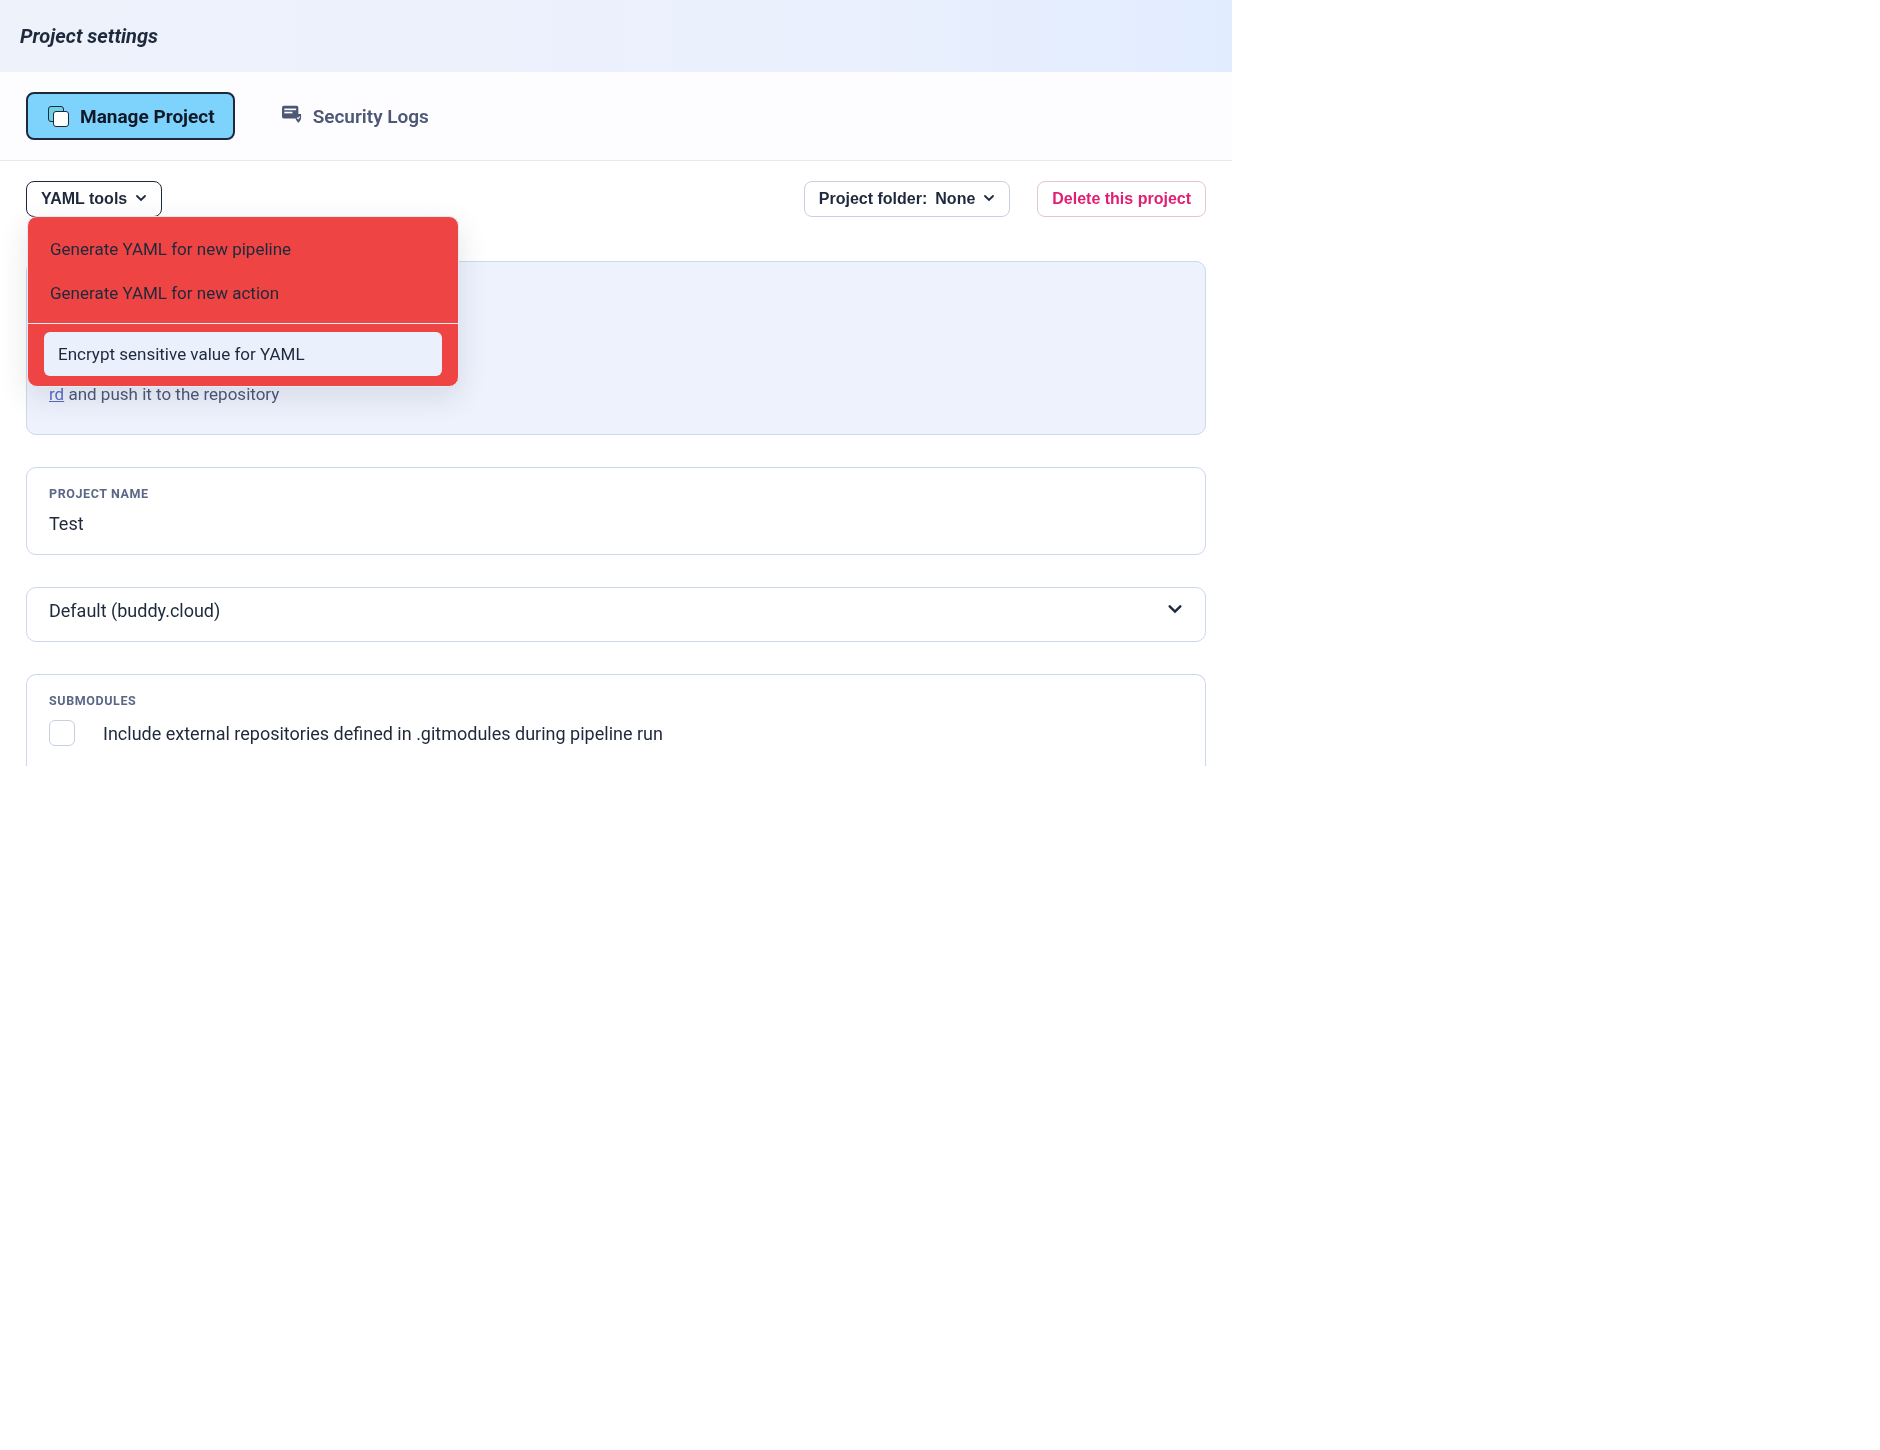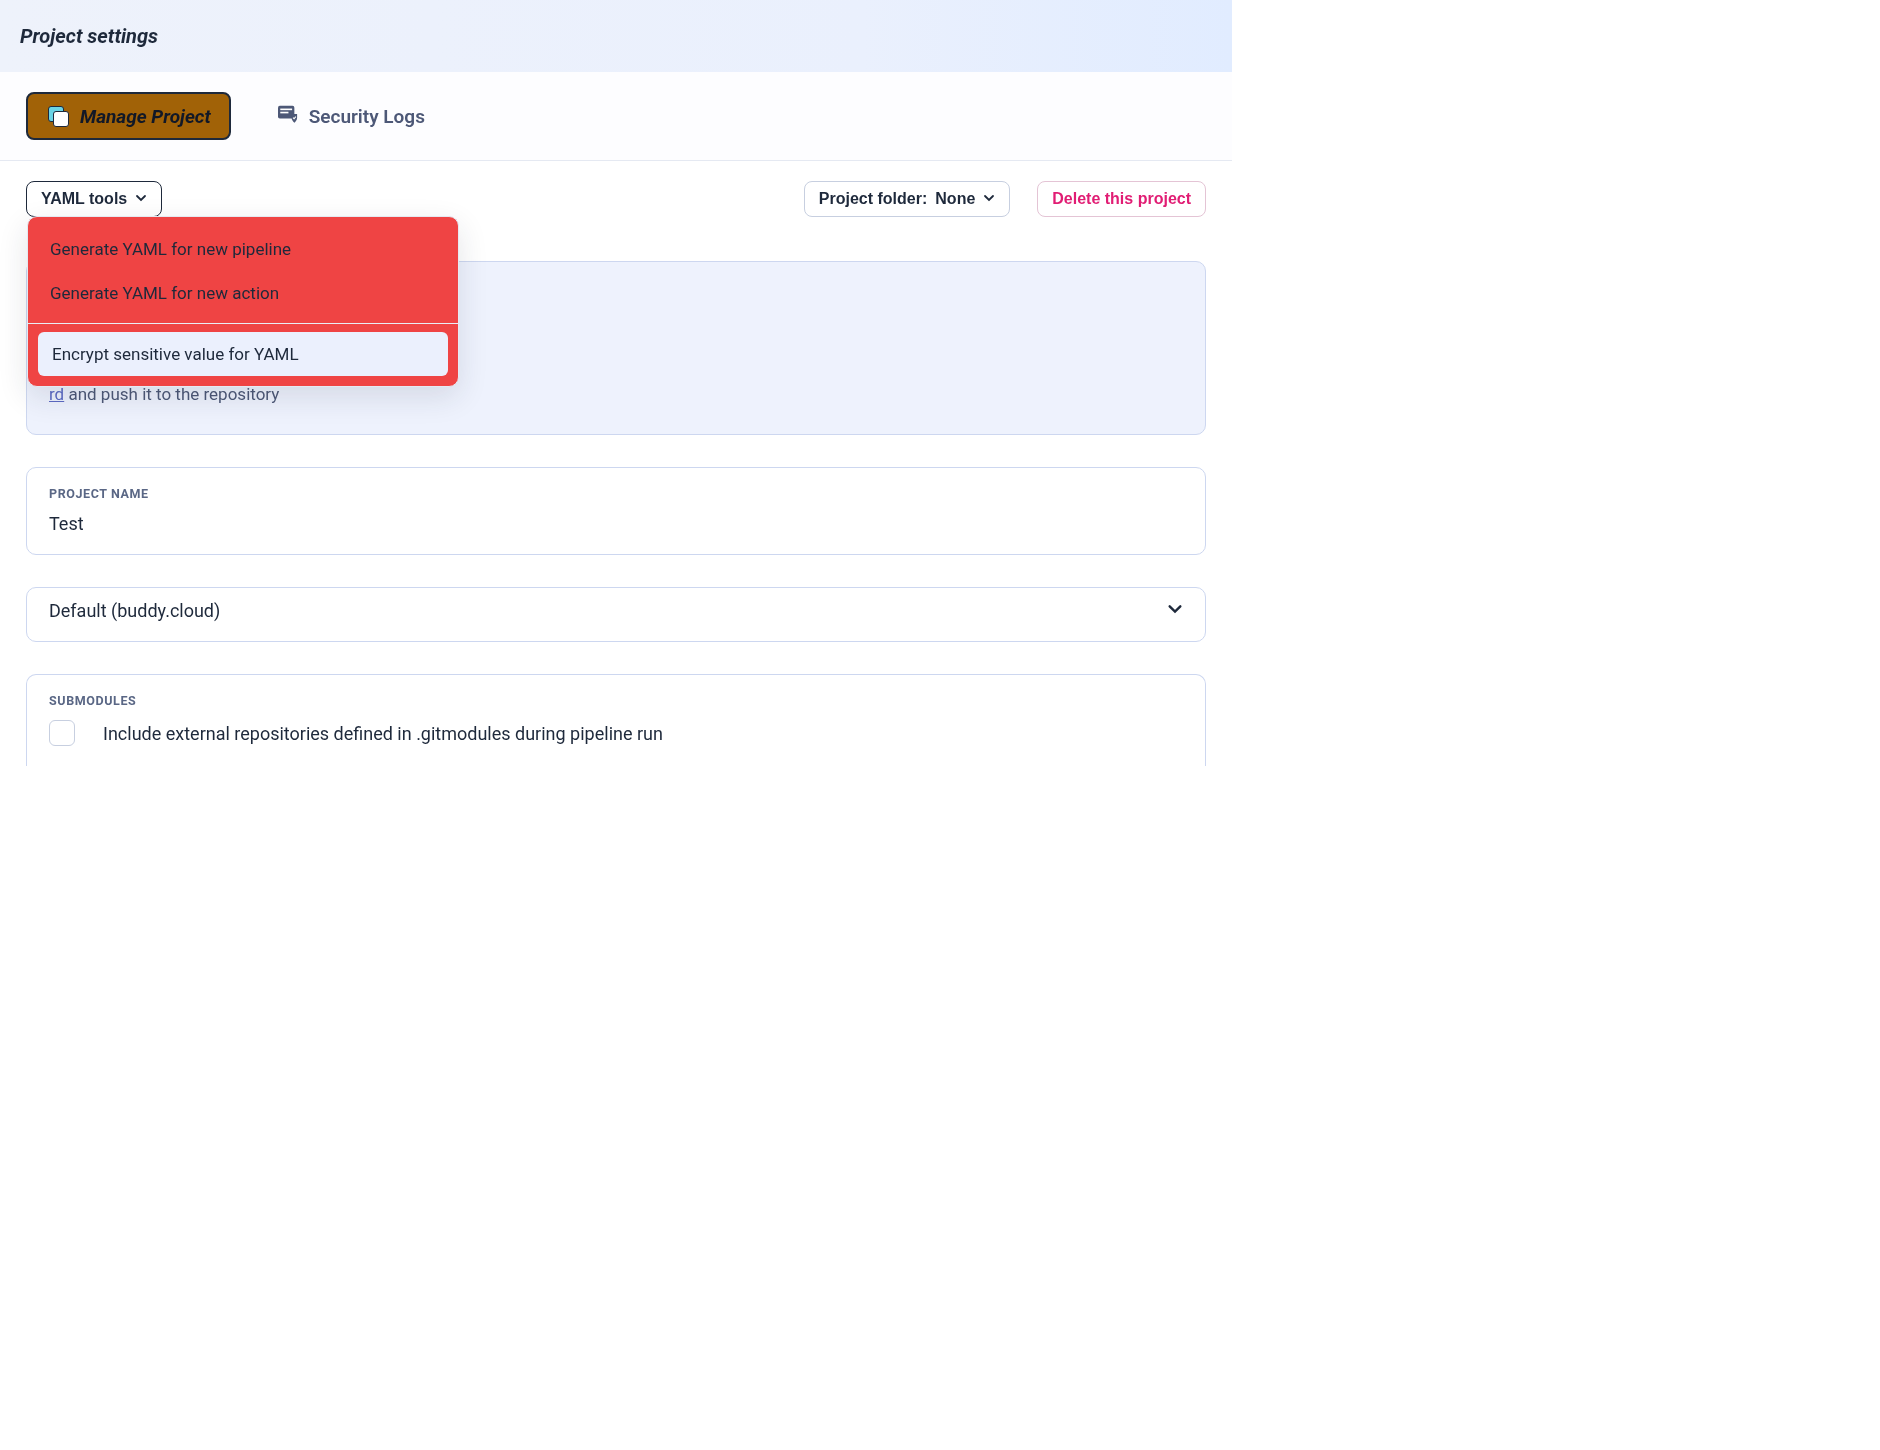--- a/index.html
+++ b/index.html
@@ -35,22 +35,21 @@
     padding: 10px 18px;
     border-radius: 8px;
     font-size: 19px;
     font-weight: 700;
     cursor: pointer;
     color: #4d5877;
   }
   .tab.active {
     border: 2px solid #1e293b;
     color: #111827;
-    background: #a16207;
-    font-style: italic;
+    background: #7dd3fc;
   }
   .tab.inactive {
     font-weight: 600;
   }
   .icon-manage {
     width: 24px; height: 24px;
     position: relative;
     display: inline-block;
   }
   .icon-manage .back {
@@ -122,21 +121,21 @@
     cursor: pointer;
   }
   .dropdown .divider {
     height: 1px;
     background: #e9edf5;
     margin: 8px 0;
   }
   .dropdown .item.highlight {
     background: #ebf0fd;
     border-radius: 6px;
-    margin: 0 10px;
+    margin: 0 16px;
     padding: 12px 14px;
   }
   .content {
     padding: 6px 26px 26px 26px;
   }
   .card {
     border: 1px solid #cdd7f0;
     border-radius: 10px;
     background: #fff;
     margin-top: 32px;

